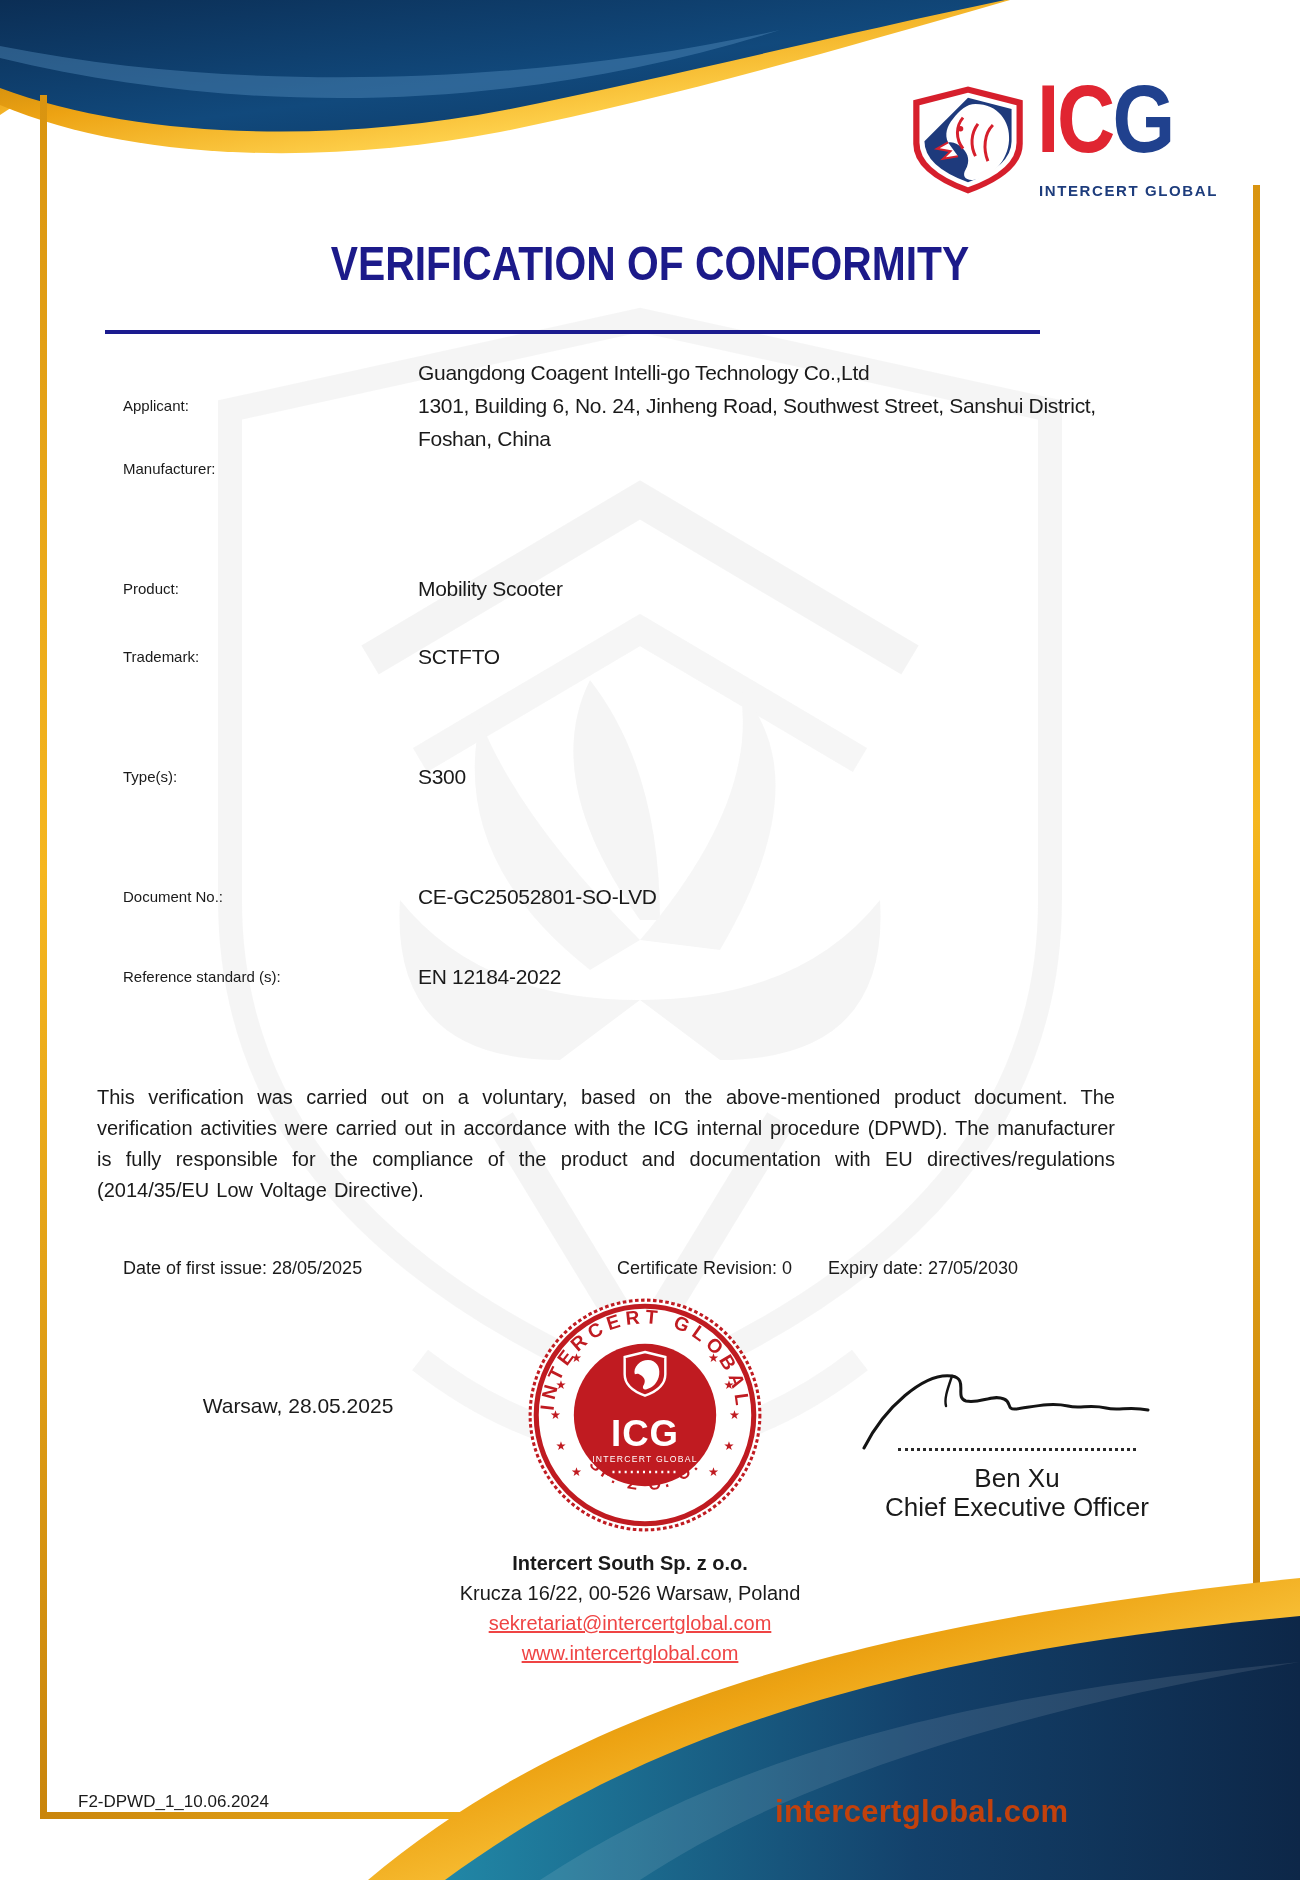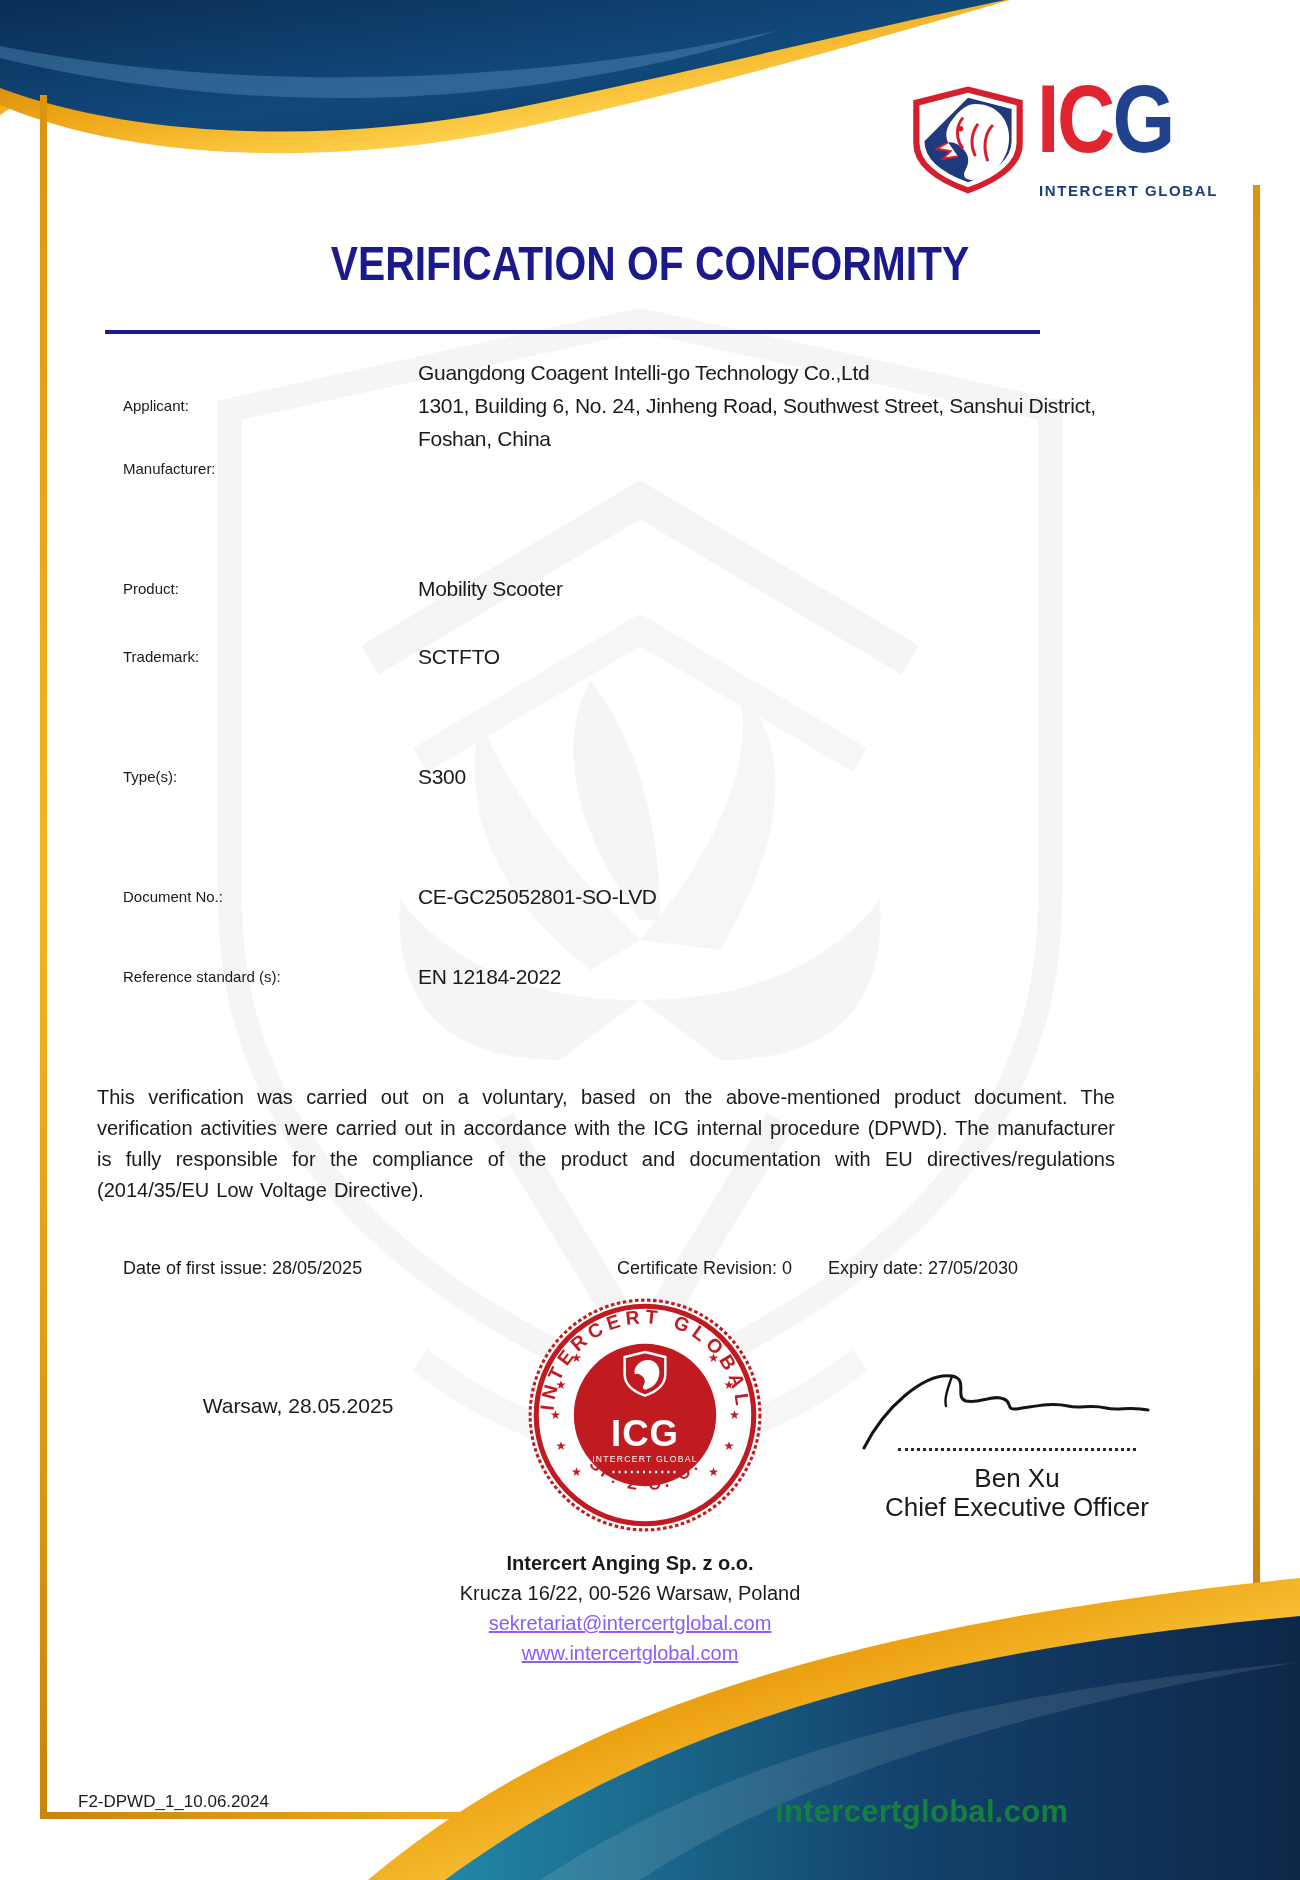--- a/index.html
+++ b/index.html
@@ -47,23 +47,23 @@
   #place-date{left:158px;top:1394px;width:280px;text-align:center;font-size:21px;z-index:3;}
   
   #seal{left:523px;top:1293px;z-index:3;}
   
   #sig-svg{left:856px;top:1356px;z-index:3;}
   #sig-dots{left:898px;top:1430px;width:238px;height:18px;border-bottom:3px dotted #2a2a2a;z-index:3;}
   #signatory{left:867px;top:1464px;width:300px;text-align:center;font-size:26px;line-height:29px;z-index:3;}
   
   #issuer{left:300px;top:1548px;width:660px;text-align:center;font-size:20px;line-height:30px;z-index:3;}
   #issuer .company{font-weight:bold;}
-  #issuer a{color:#8b5cf6;text-decoration:underline;display:block;}
+  #issuer a{color:#ef4444;text-decoration:underline;display:block;}
   #form-code{left:78px;top:1792px;font-size:17px;z-index:3;}
-  #site-banner{left:775px;top:1794px;color:#15803d;font-size:31px;font-weight:bold;
+  #site-banner{left:775px;top:1794px;color:#c2410c;font-size:31px;font-weight:bold;
     letter-spacing:.3px;z-index:3;}
 </style>
 </head>
 <body>
 
 <div id="page">
 
   <svg id="watermark" class="abs" width="1040" height="1260" viewBox="0 0 1040 1260" aria-hidden="true">
     <path d="M520,20 L930,110 V600 Q930,920 520,1090 Q110,920 110,600 V110 Z" fill="none" stroke="#f0f0f0" stroke-width="24"></path>
     <path d="M250,360 L520,200 L790,360" fill="none" stroke="#eeeeee" stroke-width="34"></path>
@@ -220,21 +220,21 @@
     <path d="M8,92 C28,52 68,16 96,20 C113,23 98,42 110,45 C124,48 136,38 148,43 C156,46 150,54 160,53 C176,51 194,46 212,50 C224,53 234,48 250,52 C262,55 274,50 292,54" fill="none" stroke="#141414" stroke-width="3" stroke-linecap="round"></path>
     <path d="M96,20 C92,32 88,42 90,50" fill="none" stroke="#141414" stroke-width="2.4" stroke-linecap="round"></path>
   </svg>
   <div id="sig-dots" class="abs"></div>
   <div id="signatory" class="abs">
     <div>Ben Xu</div>
     <div>Chief Executive Officer</div>
   </div>
 
   <div id="issuer" class="abs">
-    <div class="company">Intercert Anging Sp. z o.o.</div>
+    <div class="company">Intercert South Sp. z o.o.</div>
     <div>Krucza 16/22, 00-526 Warsaw, Poland</div>
     <a href="#">sekretariat@intercertglobal.com</a>
     <a href="#">www.intercertglobal.com</a>
   </div>
 
   <div id="form-code" class="abs">F2-DPWD_1_10.06.2024</div>
   <div id="site-banner" class="abs">intercertglobal.com</div>
 
 </div>
 

